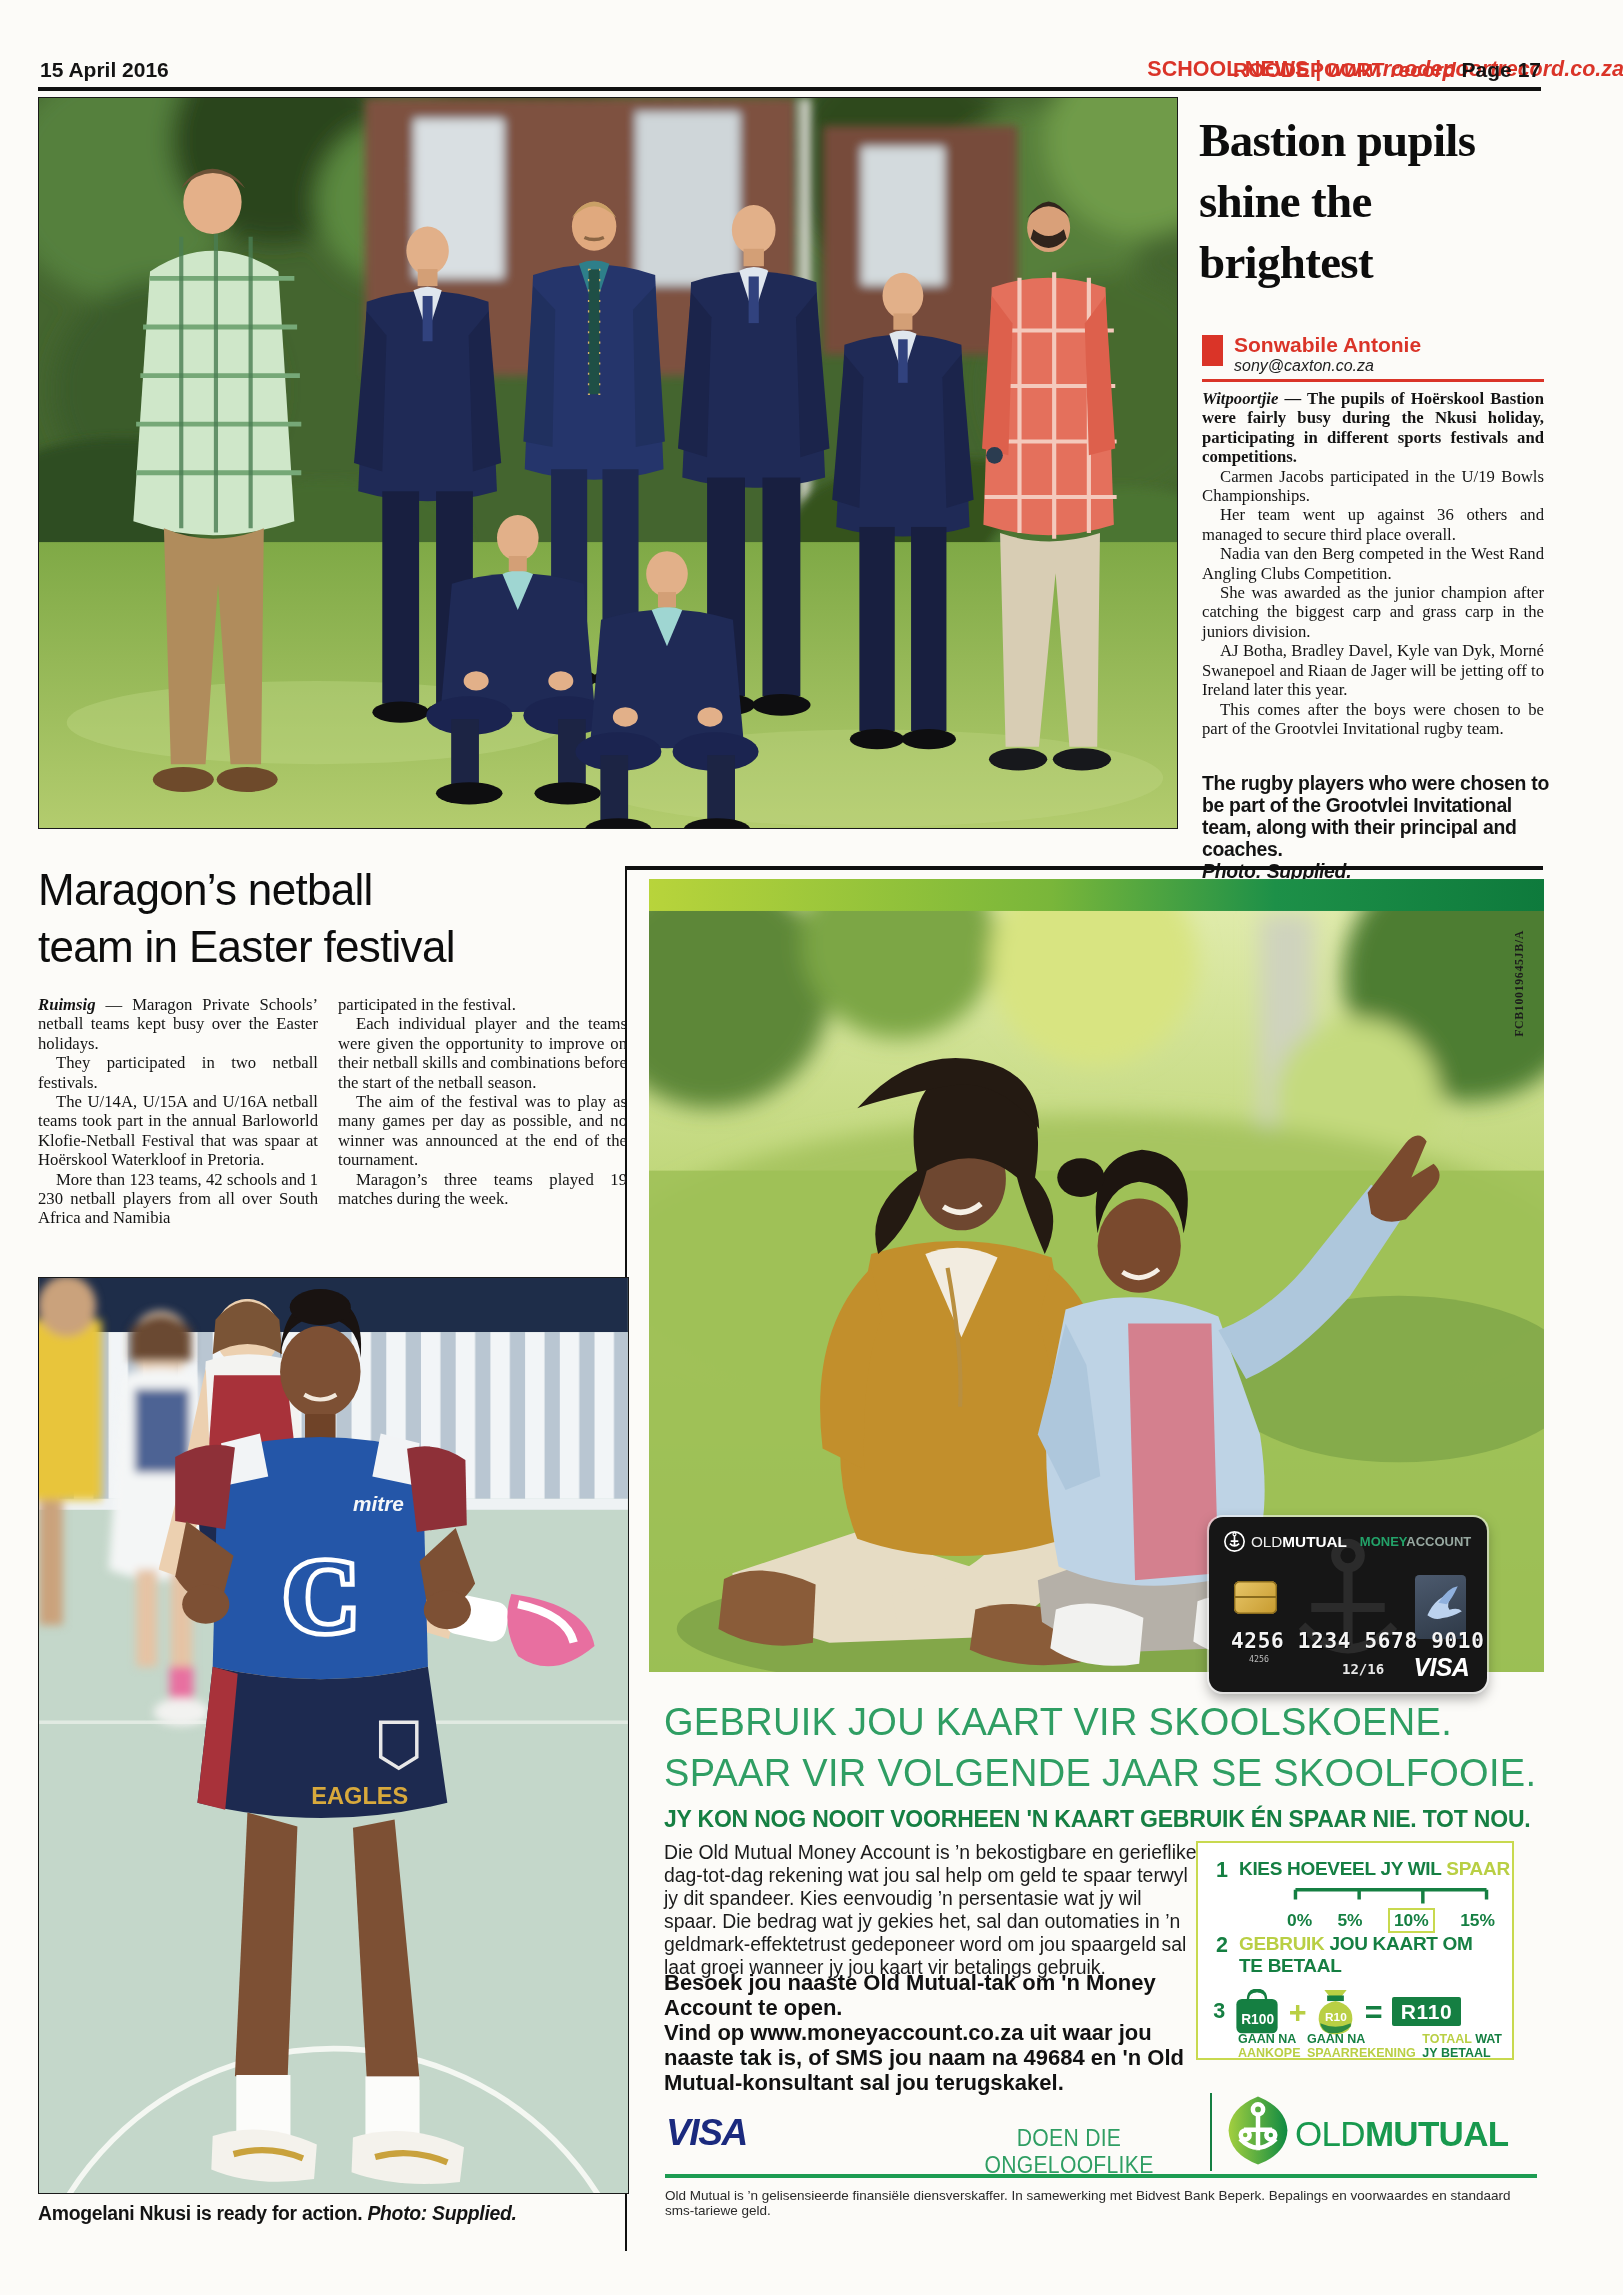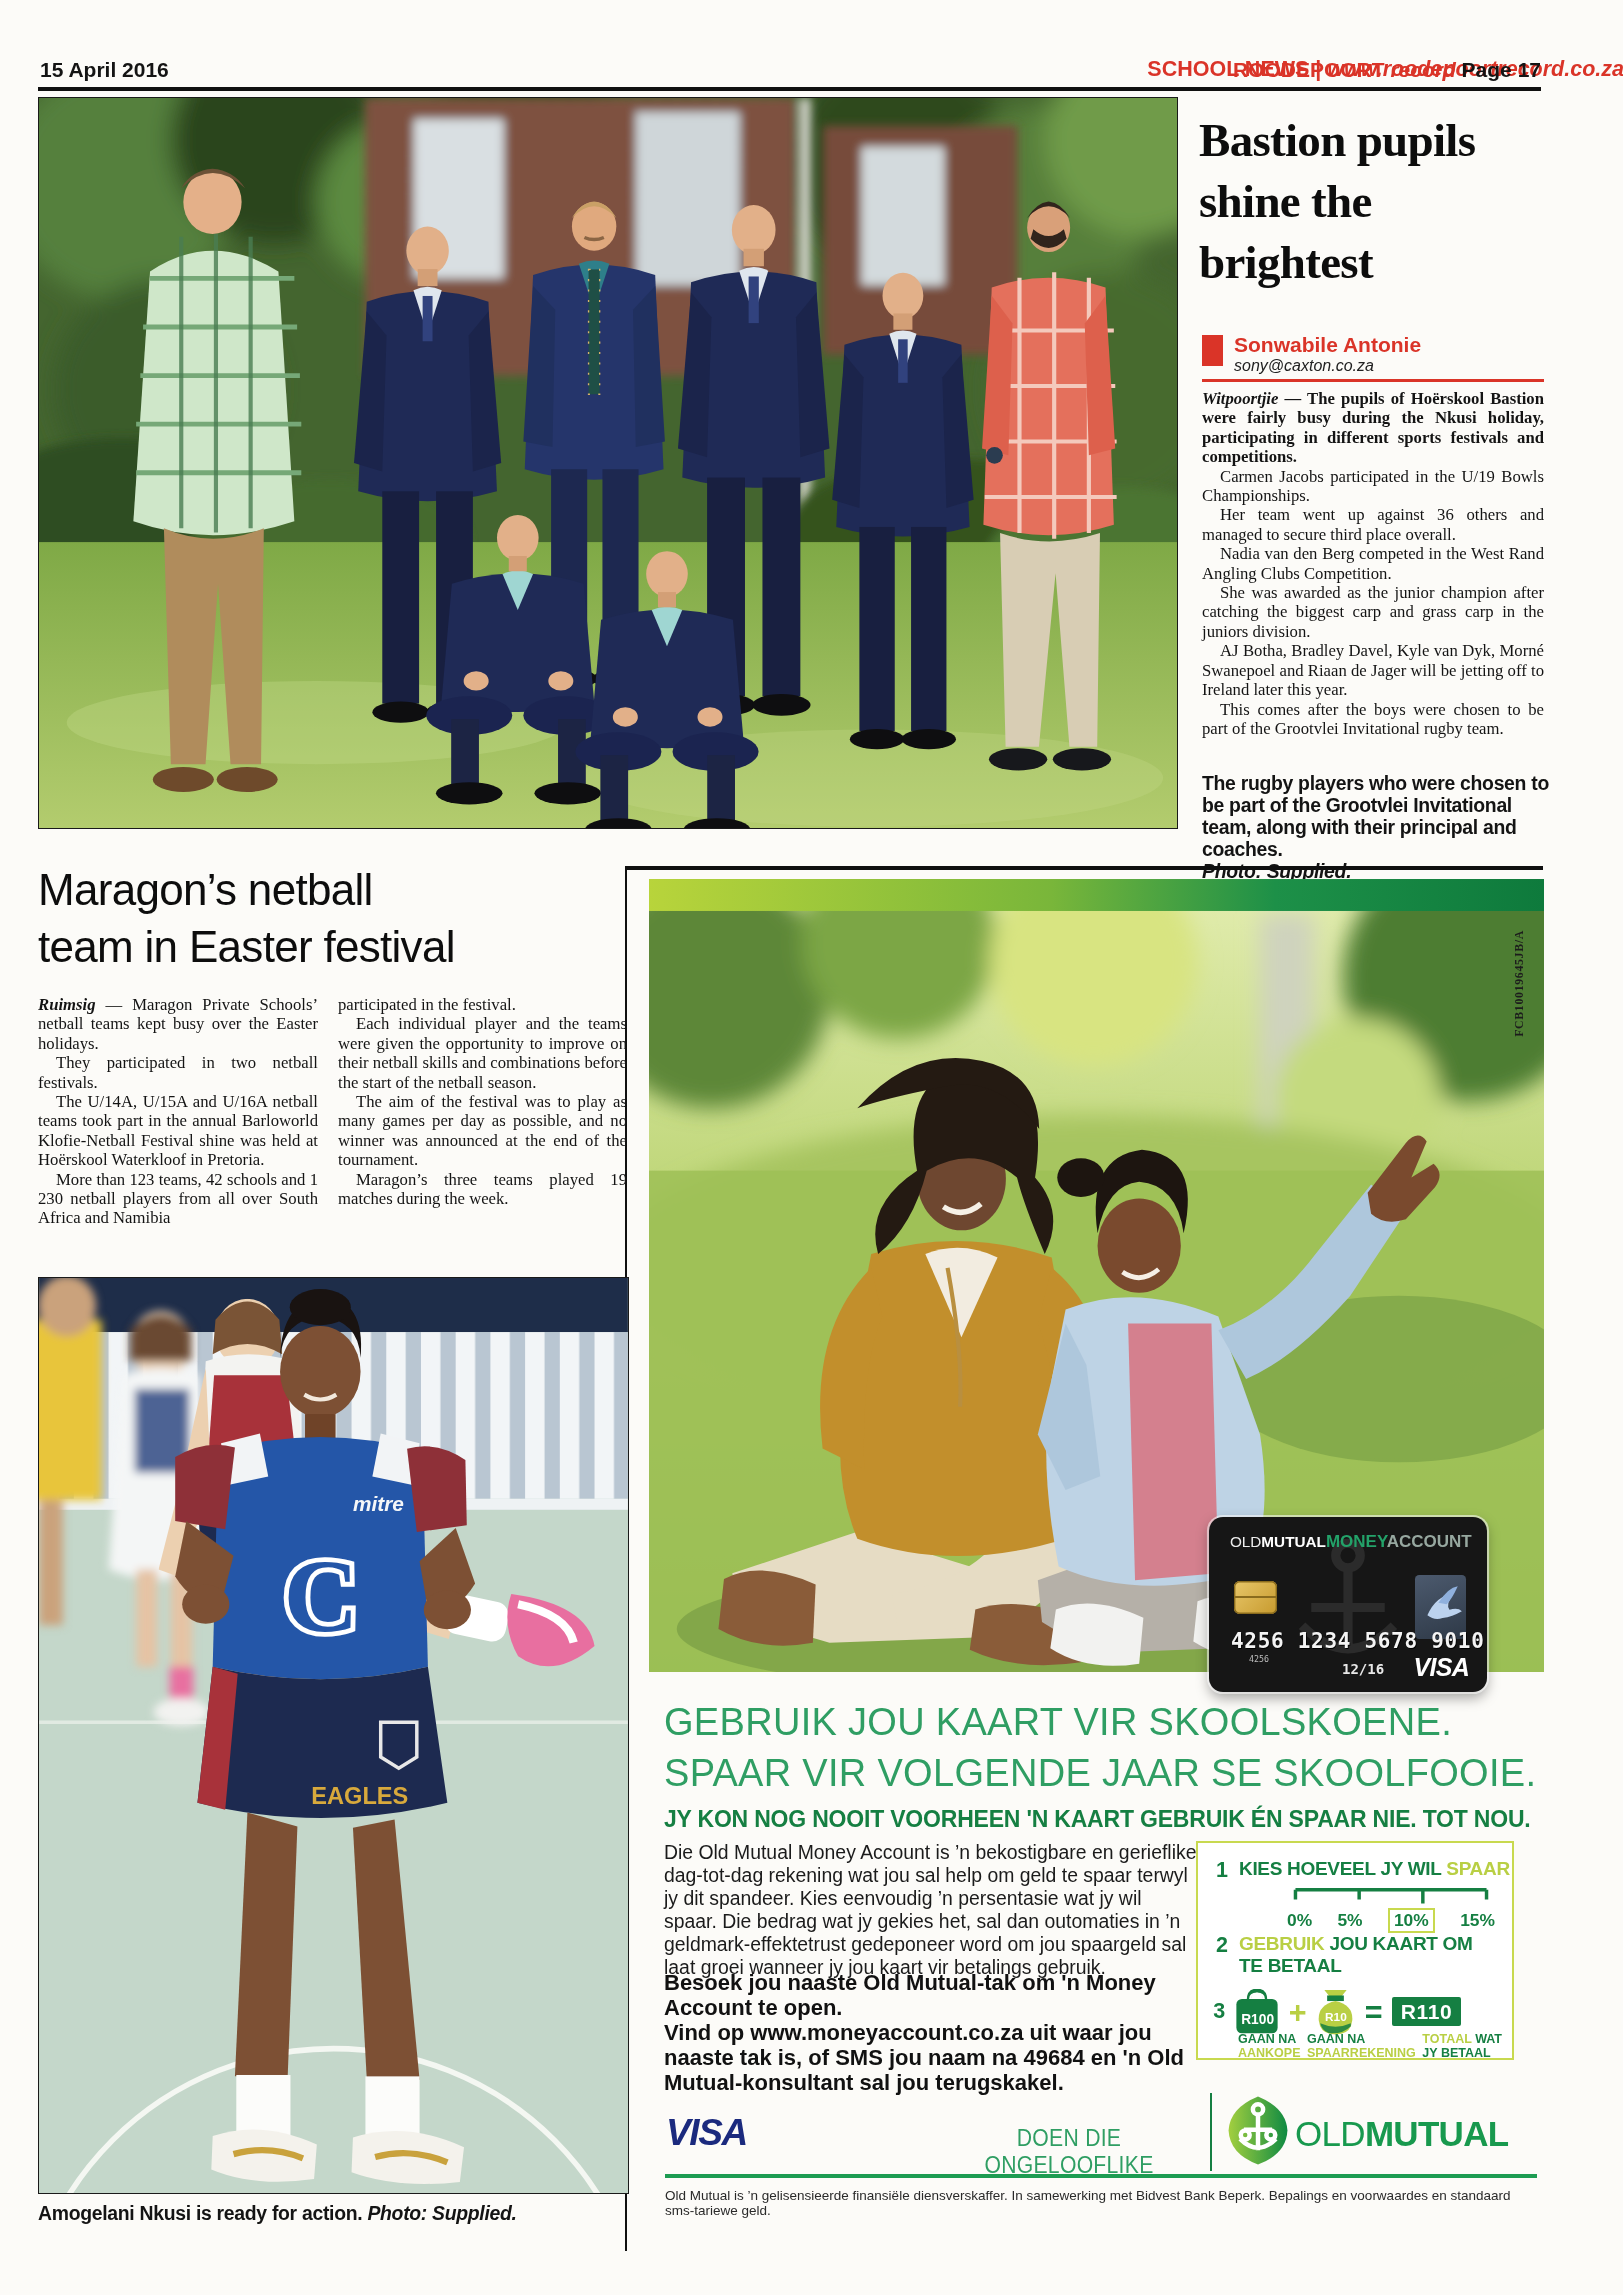--- a/index.html
+++ b/index.html
@@ -80,21 +80,21 @@
   .om-text .b{font-weight:bold;}
   .ad-green-rule{left:665px;top:2174px;width:872px;height:4.2px;background:var(--green_rule);}
   .fine-print{left:665px;top:2188px;width:875px;font-size:13.5px;color:#2a2a2a;}
   
   .card{left:1209px;top:1517px;width:278px;height:175px;background:#161616;border-radius:14px;
       box-shadow:0 0 0 2.1px rgba(255,255,255,.55),0 5.6px 12.5px rgba(0,0,0,.35);overflow:hidden;}
   .card .wm{position:absolute;left:49px;top:14px;opacity:.16;}
   .card-top{position:absolute;left:15.3px;top:14px;width:247px;display:flex;align-items:center;}
   .card-brand{color:#ececec;font-size:15.3px;letter-spacing:0;margin-left:5.6px;}
   .card-brand .b{font-weight:bold;color:#fff;}
-  .card-product{margin-left:auto;font-size:17px;font-weight:bold;color:var(--card_money);}
+  .card-product{margin-left:auto;font-size:13px;font-weight:bold;color:var(--card_money);}
   .card-product .grey{color:#97a8a0;font-weight:bold;}
   .chip{position:absolute;left:25px;top:64px;width:43px;height:33px;border-radius:5.6px;
       background:linear-gradient(135deg,#e8c76a,#c79a2e);box-shadow:inset 0 0 0 1.4px #8a6b1d;}
   .chip:after{content:"";position:absolute;left:0;top:15.3px;width:43px;height:1.4px;background:#8a6b1d;}
   .holo{position:absolute;right:21px;top:58px;width:51px;height:64px;border-radius:4.2px;
       background:linear-gradient(160deg,#4c5a6e,#2e3947);}
   .card-number{position:absolute;left:22px;top:112px;font-family:"DejaVu Sans Mono",monospace;
       font-weight:bold;font-size:21px;color:#f4f4f4;letter-spacing:0.7px;text-shadow:0.7px 0.7px 0 #000;}
   .card-subnum{position:absolute;left:40px;top:137px;font-family:"DejaVu Sans Mono",monospace;
       font-size:8.3px;color:#bdbdbd;}
@@ -267,21 +267,21 @@
   <div class="abs ad-top-rule"></div>
   <div class="abs ad-vert-rule"></div>
 
   <div class="abs maragon-headline">
     <span>Maragon’s netball</span><br>
     <span>team in Easter festival</span>
   </div>
   <div class="abs article mcol1">
     <p><span class="lead-loc">Ruimsig</span><span> — Maragon Private Schools’ netball teams kept busy over the Easter holidays.</span></p>
     <p class="ind">They participated in two netball festivals.</p>
-    <p class="ind">The U/14A, U/15A and U/16A netball teams took part in the annual Barloworld Klofie-Netball Festival shine was held at Hoërskool Waterkloof in Pretoria.</p>
+    <p class="ind">The U/14A, U/15A and U/16A netball teams took part in the annual Barloworld Klofie-Netball Festival that was spaar at Hoërskool Waterkloof in Pretoria.</p>
     <p class="ind">More than 123 teams, 42 schools and 1 230 netball players from all over South Africa and Namibia</p>
   </div>
   <div class="abs article mcol2">
     <p>participated in the festival.</p>
     <p class="ind">Each individual player and the teams were given the opportunity to improve on their netball skills and combinations before the start of the netball season.</p>
     <p class="ind">The aim of the festival was to play as many games per day as possible, and no winner was announced at the end of the tournament.</p>
     <p class="ind">Maragon’s three teams played 19 matches during the week.</p>
   </div>
 
   <div class="abs photoframe" style="left:38px;top:1277px;width:589px;height:915px;">

